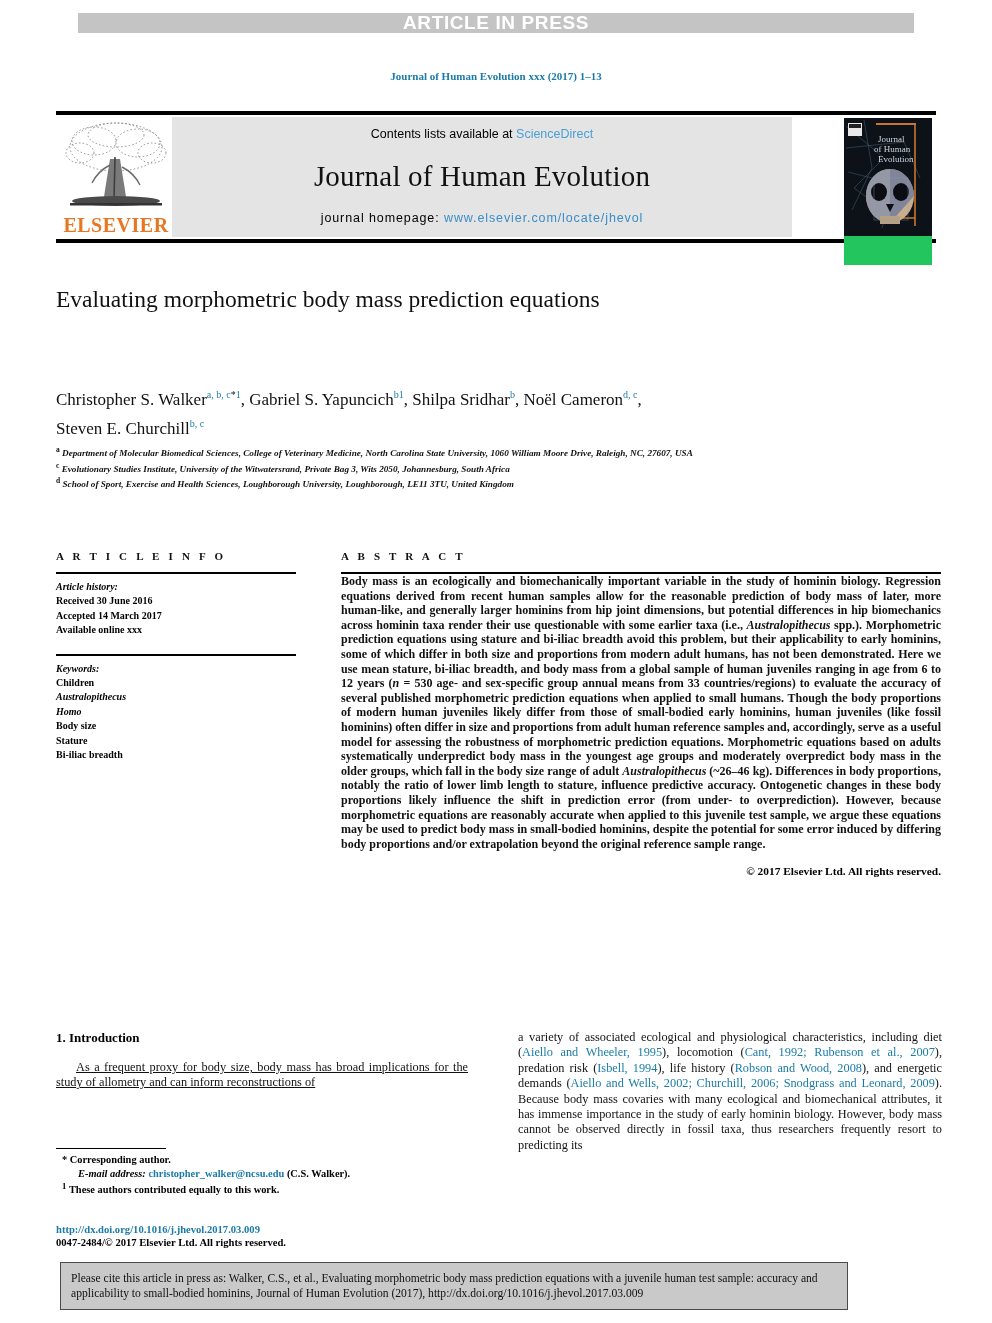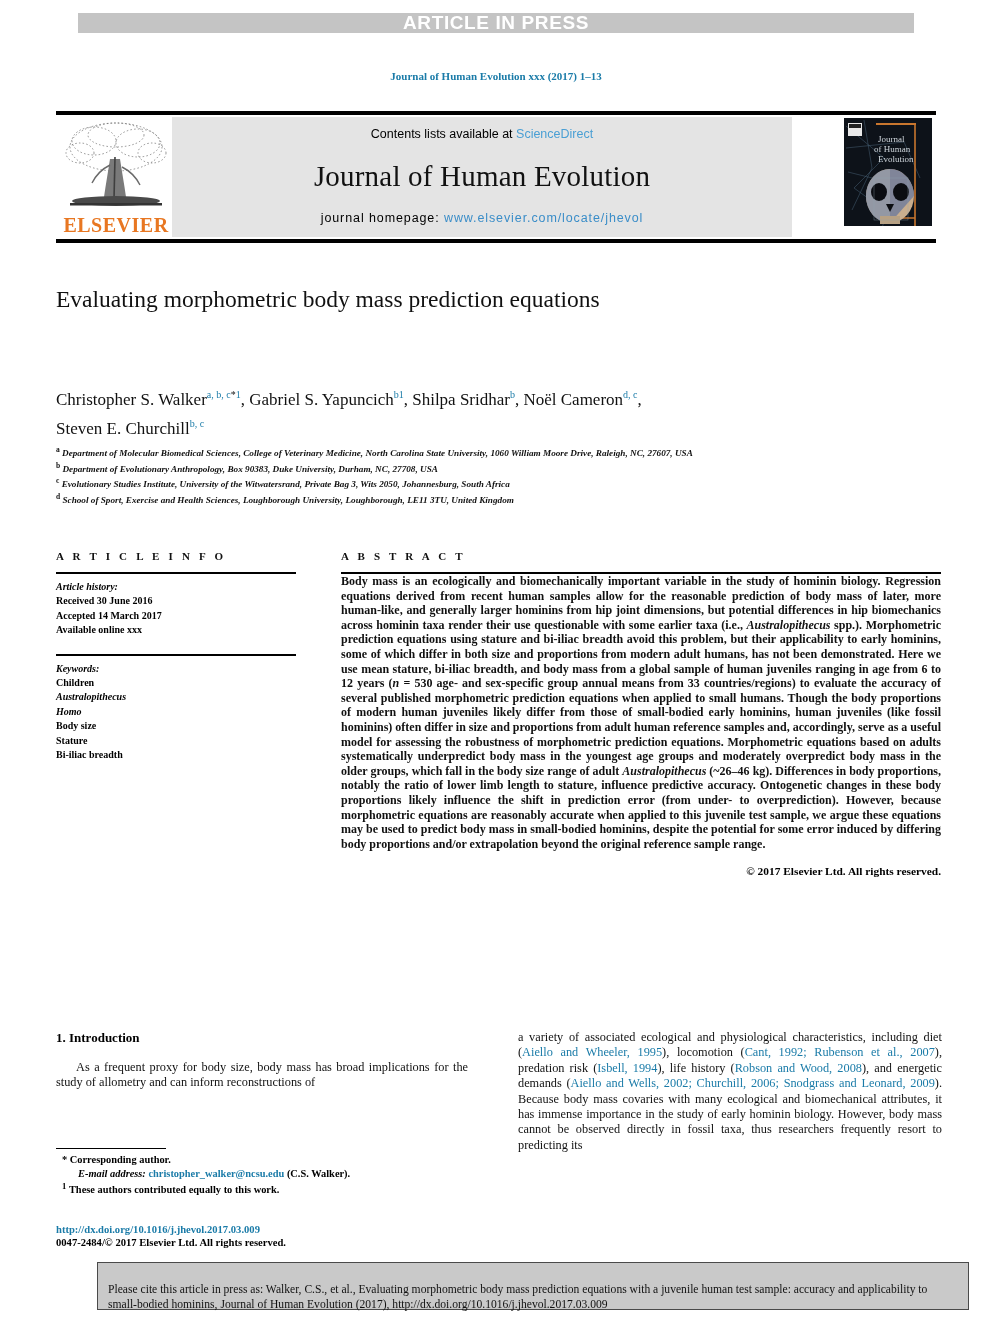--- a/index.html
+++ b/index.html
@@ -115,22 +115,22 @@
     font-size: 12.5px;
     letter-spacing: 0.9px;
     color: #000;
   }
   .homepage-line a { color: #3a8dc8; text-decoration: none; letter-spacing: 0.9px;}
   .cover-thumb {
     position: absolute;
     right: 4px;
     top: 3px;
     width: 88px;
-    height: 108px;
-    background: #ec4899;
+    height: 147px;
+    background: #22c55e;
     overflow: hidden;
     margin-left: 18px;
   }
 
   
   .title {
     position: absolute;
     left: 56px;
     top: 285px;
     width: 760px;
@@ -227,21 +227,21 @@
     font-weight: bold;
     font-size: 13px;
     margin-bottom: 14px;
   }
   .para {
     font-size: 12.3px;
     line-height: 15.4px;
     text-align: justify;
     color: #111;
   }
-  .indent { text-indent: 20px; }
+  .indent { text-indent: 20px; text-decoration: underline; }
   .cite { color: #1a7ba8; }
 
   
   .footnotes {
     position: absolute;
     left: 56px;
     top: 1148px;
     width: 412px;
   }
   .fn-rule {
@@ -267,27 +267,26 @@
     line-height: 13.4px;
     font-weight: bold;
   }
   .doi-block .doi-link { color: #1a7ba8; }
 
   
   .cite-box {
     position: absolute;
     left: 60px;
     top: 1262px;
-    width: 872px;
+    width: 788px;
     height: 48px;
     background: #c9c9c9;
     border: 1px solid #4a4a4a;
     box-sizing: border-box;
-    padding: 19px 10px 0 10px;
-    margin-left: 37px;
+    padding: 8px 10px 0 10px;
   }
   .cite-box p {
     margin: 0;
     font-size: 11.6px;
     line-height: 15px;
     color: #111;
   }
 </style>
 </head>
 <body>
@@ -369,21 +368,20 @@
 <div class="title">
   <div>Evaluating morphometric body mass prediction equations</div>
 </div>
 
 <div class="authors">
   <span>Christopher S. Walker</span><span class="sup">a, b, c</span><span class="sup-star">*</span><span class="sup">1</span><span>, </span><span>Gabriel S. Yapuncich</span><span class="sup">b</span><span class="sup">1</span><span>, </span><span>Shilpa Sridhar</span><span class="sup">b</span><span>, </span><span>Noël Cameron</span><span class="sup">d, c</span><span>, </span><br><span>Steven E. Churchill</span><span class="sup">b, c</span>
 </div>
 
 <div class="affils">
   <div><span class="mark">a</span> <span>Department of Molecular Biomedical Sciences, College of Veterinary Medicine, North Carolina State University, 1060 William Moore Drive, Raleigh, NC, 27607, USA</span></div>
-  <div><span class="mark">b</span> <span>Department of Evolutionary Anthropology, Box 90383, Duke University, Durham, NC, 27708, USA</span></div>
   <div><span class="mark">c</span> <span>Evolutionary Studies Institute, University of the Witwatersrand, Private Bag 3, Wits 2050, Johannesburg, South Africa</span></div>
   <div><span class="mark">d</span> <span>School of Sport, Exercise and Health Sciences, Loughborough University, Loughborough, LE11 3TU, United Kingdom</span></div>
 </div>
 
 <div class="col-info">
   <div class="sec-head">A R T I C L E   I N F O</div>
   <div class="rule"></div>
   <div class="info-block">
     <div class="ital">Article history:</div>
     <div>Received 30 June 2016</div>

